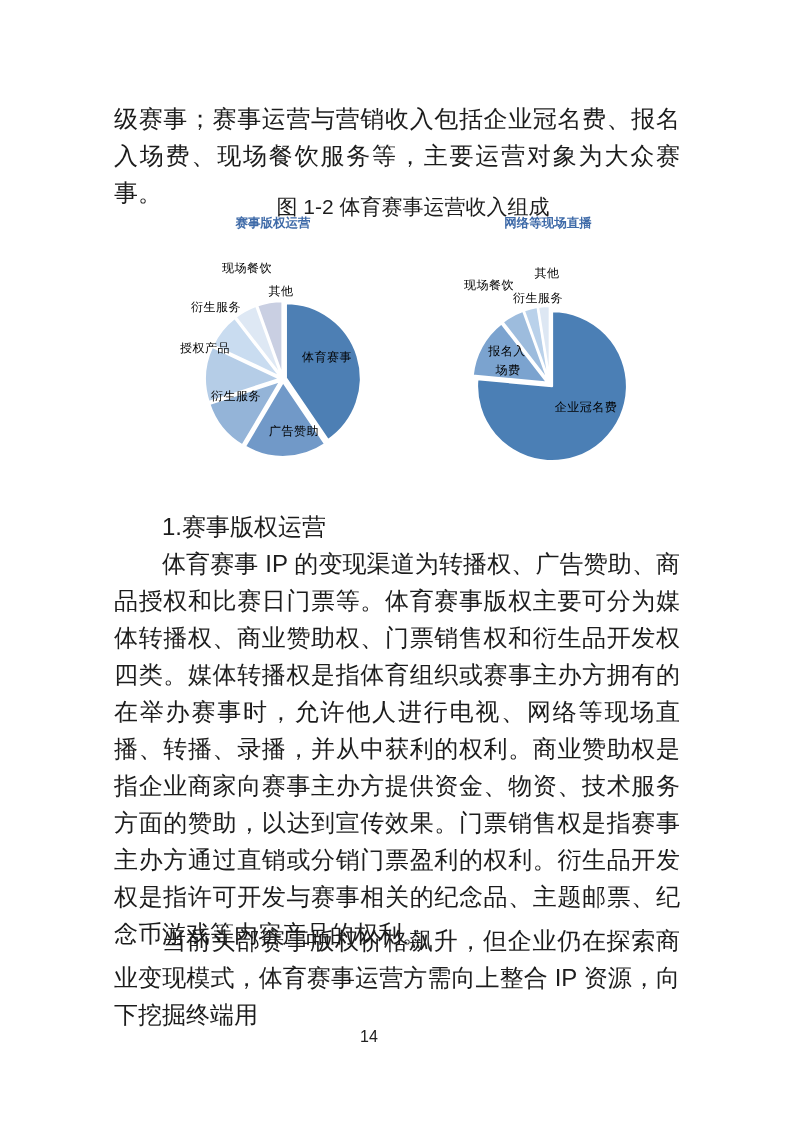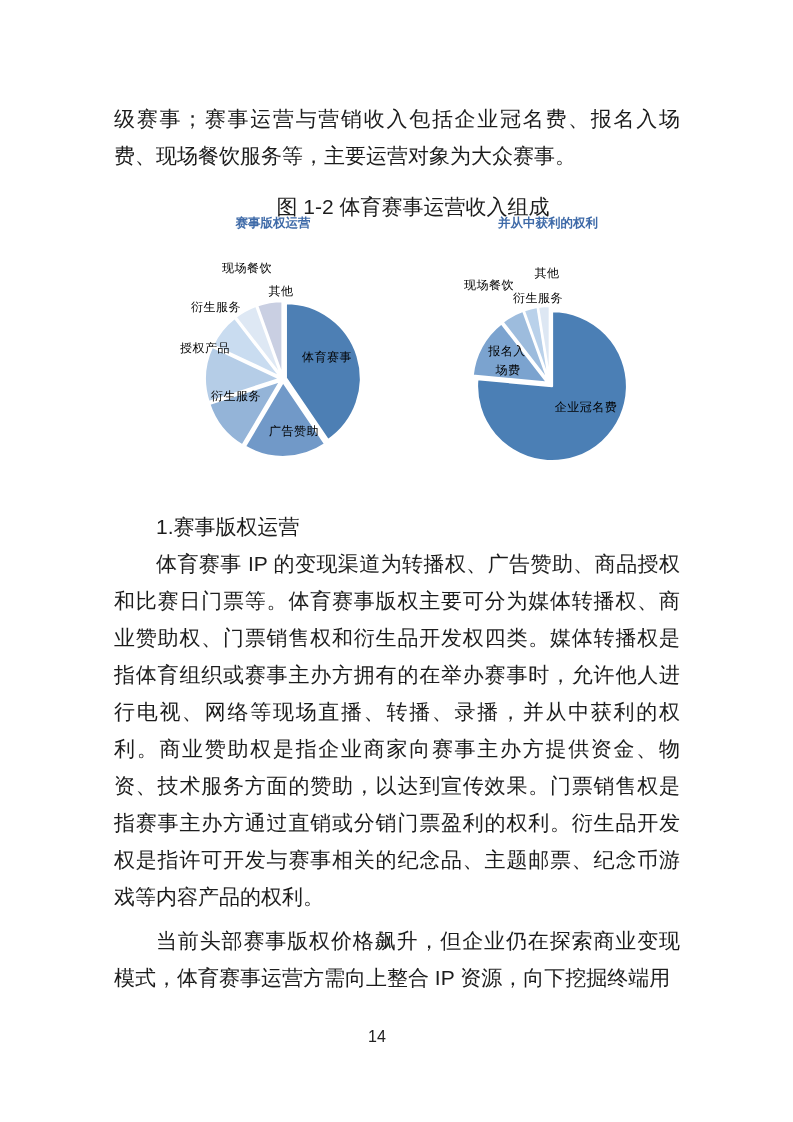--- a/index.html
+++ b/index.html
@@ -2,39 +2,39 @@
 <html><head>
 <meta charset="utf-8">
 <style>
   html,body{margin:0;padding:0;background:#ffffff;}
   .page{
     position:relative;width:793px;height:1122px;background:#ffffff;
     font-family:"Liberation Sans", sans-serif;color:#1c1c1c;overflow:hidden;
   }
   .tblock{
     position:absolute;left:114px;width:566px;margin:0;
-    font-size:21px;line-height:37px;text-align:justify;color:#1c1c1c;
+    font-size:24px;line-height:37px;text-align:justify;color:#1c1c1c;
   }
   .indent{text-indent:2em;}
   .caption{
     position:absolute;left:114px;width:566px;margin:16px;
     font-size:21px;line-height:30px;text-align:center;color:#1c1c1c;
   }
   .figure{position:absolute;left:0;top:205px;width:691px;height:290px;}
   .figure svg{position:absolute;}
   .pie-title{
     position:absolute;transform:translateX(-50%);
     font-size:12.5px;font-weight:bold;color:#3e6aa8;white-space:nowrap;
   }
   .pie-label{
     position:absolute;transform:translate(-50%,-50%);
     font-size:12px;color:#000000;white-space:nowrap;letter-spacing:.5px;
   }
   .pageno{
-    position:absolute;left:12px;top:1028px;width:730px;text-align:center;
+    position:absolute;left:4px;top:1028px;width:730px;text-align:center;
     font-size:16px;color:#222;
   }
 </style>
 </head>
 <body>
 
 <div class="page">
 
   <p class="tblock" style="top:100px;">级赛事；赛事运营与营销收入包括企业冠名费、报名入场费、现场餐饮服务等，主要运营对象为大众赛事。</p>
 
@@ -52,21 +52,21 @@
         <path d="M -1.4452610223051436 -2.628920040131592 L -47.413290046278334 -61.8905459683084 A 75 75 0 0 1 -26.850605040701936 -73.19497771169853 Z" fill="#dee8f4" stroke="#ffffff" stroke-width="2.2" stroke-linejoin="round"></path>
         <path d="M -0.5157873008382265 -2.9553279784643225 L -25.92113131923502 -73.52138565003126 A 75 75 0 0 1 -0.5157873008381116 -77.95532797846433 Z" fill="#c9cfe2" stroke="#ffffff" stroke-width="2.2" stroke-linejoin="round"></path>
       </svg>
       <span class="pie-label" style="left: 247px; top: 63px;">现场餐饮</span>
       <span class="pie-label" style="left: 281px; top: 86px;">其他</span>
       <span class="pie-label" style="left: 216px; top: 102px;">衍生服务</span>
       <span class="pie-label" style="left: 205px; top: 143px;">授权产品</span>
       <span class="pie-label" style="left: 236px; top: 191px;">衍生服务</span>
       <span class="pie-label" style="left: 327px; top: 152px;">体育赛事</span>
       <span class="pie-label" style="left: 294px; top: 226px;">广告赞助</span>
-      <span class="pie-title" style="left: 548px; top: 10px; color: rgb(62, 106, 168);">并从中获利的权利</span>
+      <span class="pie-title" style="left: 548px; top: 10px; color: rgb(62, 106, 168);">网络等现场直播</span>
       <svg width="170" height="170" viewBox="-85 -85 170 170" style="left: 465px; top: 94px;">
         <path d="M 2.019037540529321 2.2188932849358283 L 2.019037540529321 -72.78110671506417 A 75 75 0 1 1 -72.64810980470168 -4.839230213952692 Z" fill="#4b7fb5" stroke="#ffffff" stroke-width="2.2" stroke-linejoin="round"></path>
         <path d="M -2.6289200401315913 -1.4452610223051447 L -77.29606738536259 -8.503384521193665 A 75 75 0 0 1 -48.59694906410483 -60.706886950481916 Z" fill="#7ba3cf" stroke="#ffffff" stroke-width="2.2" stroke-linejoin="round"></path>
         <path d="M -1.445261022305146 -2.628920040131591 L -47.413290046278384 -61.89054596830836 A 75 75 0 0 1 -26.850605040702003 -73.1949777116985 Z" fill="#9dbcdd" stroke="#ffffff" stroke-width="2.2" stroke-linejoin="round"></path>
         <path d="M -0.7460696614945661 -2.905749483385893 L -26.151413679891423 -73.4718071549528 A 75 75 0 0 1 -12.4786545395119 -76.98237502802121 Z" fill="#b9d1ea" stroke="#ffffff" stroke-width="2.2" stroke-linejoin="round"></path>
         <path d="M -0.23537728718353687 -2.990752001199384 L -11.967962165200872 -77.0673775458347 A 75 75 0 0 1 -0.23537728718355524 -77.99075200119938 Z" fill="#dde7f3" stroke="#ffffff" stroke-width="2.2" stroke-linejoin="round"></path>
       </svg>
       <span class="pie-label" style="left: 547px; top: 68px;">其他</span>
       <span class="pie-label" style="left: 489px; top: 80px;">现场餐饮</span>
       <span class="pie-label" style="left: 538px; top: 93px;">衍生服务</span>

